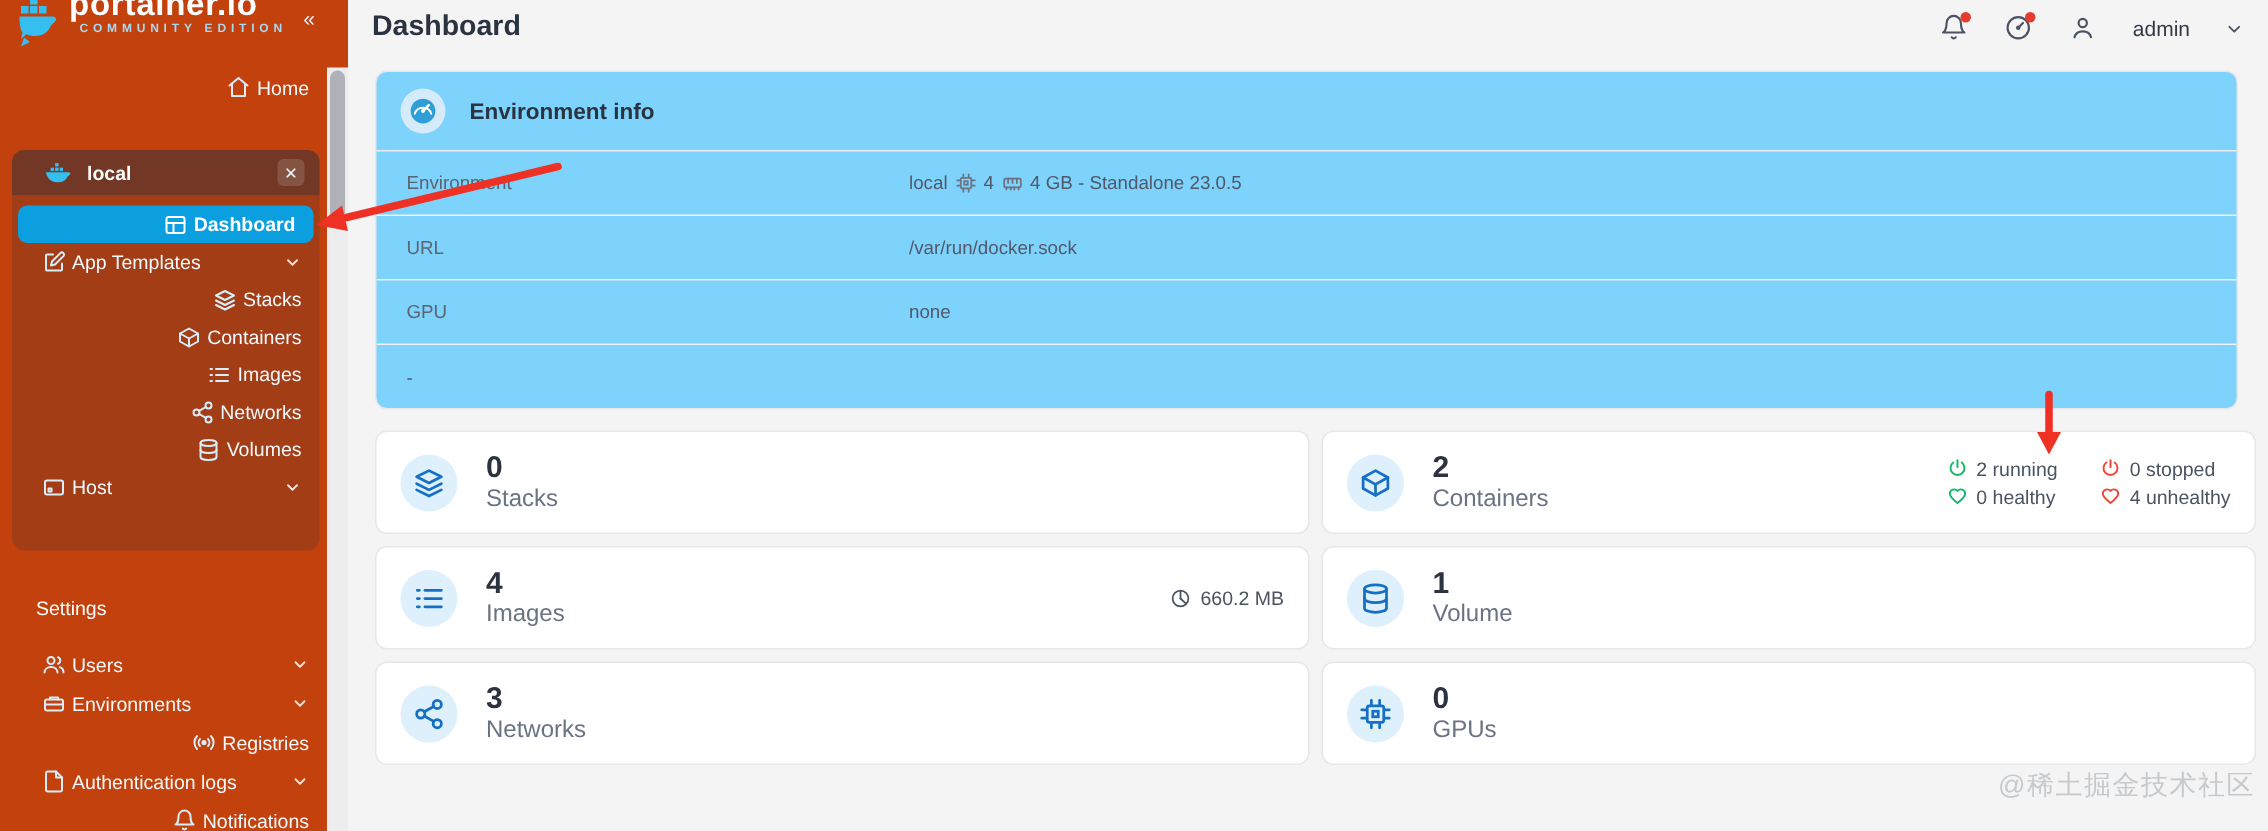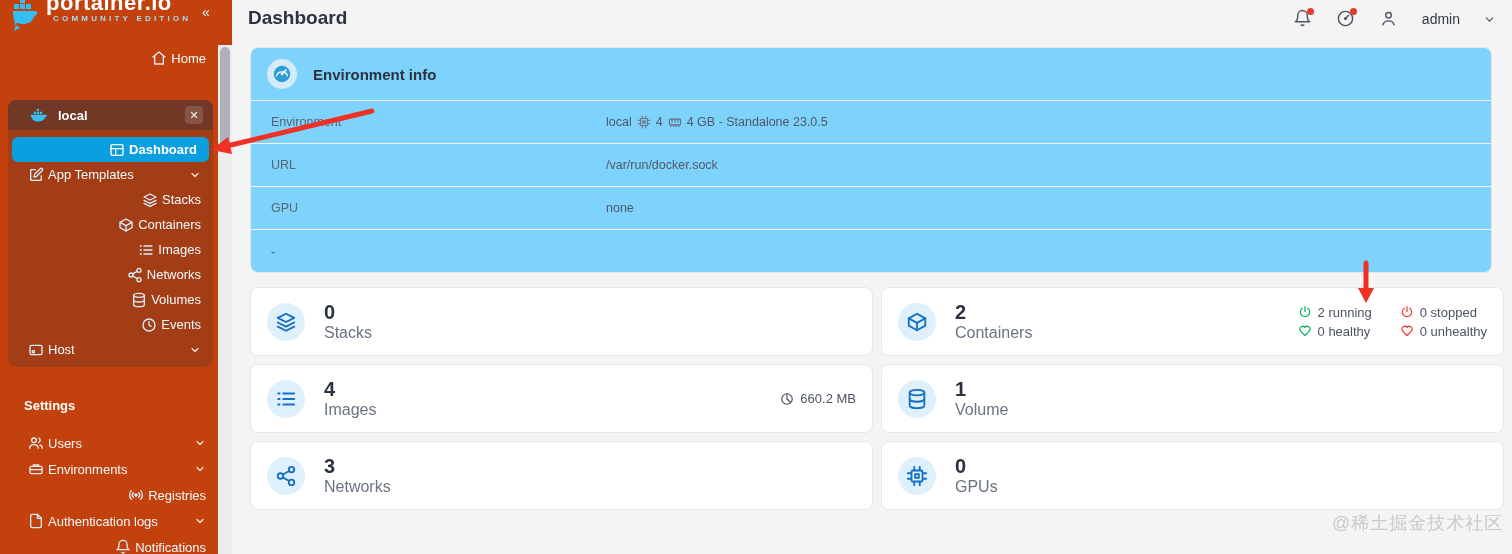--- a/index.html
+++ b/index.html
@@ -41,21 +41,21 @@
   #env-header .env-name { font-size:13px; font-weight:bold; color:#fff; }
   .env-close { margin-left:auto; width:18px; height:18px; border-radius:4px;
     background:rgba(255,255,255,.14); display:flex; align-items:center; justify-content:center;
     font-size:11px; color:#eaf5fc; cursor:pointer; }
   #env-menu { padding-top:7px; }
   #env-menu .nav-item { height:25px; padding-left:20px; }
   .nav-item.selected { background:#0b9fe0; border-radius:6px; margin:0 4px;
     padding-left:16px; color:#fff; font-weight:bold; }
   .nav-item.selected .nicon { color:#fff; }
 
-  #settings-header { position:absolute; left:24px; top:398px; font-size:13px; font-weight:bold; color:#fff; }
+  #settings-header { position:absolute; left:24px; top:398px; font-size:13px; font-weight:normal; color:#fff; }
   #settings-menu { position:absolute; left:0; top:430px; width:218px; }
   #settings-menu .nav-item { height:26px; padding-left:28px; }
 
   
   #main-header { position:absolute; left:232px; top:0; right:0; height:38px; background:#f4f4f5; }
   #page-title { position:absolute; left:16px; top:7px; font-size:19px; font-weight:600; color:#2b3240; }
   #header-right { position:absolute; right:16px; top:0; height:38px; display:flex; align-items:center; gap:23px; color:#4a5361; }
   .hicon { position:relative; width:20px; height:20px; cursor:pointer; color:#4a5361; }
   .red-dot { position:absolute; right:-1px; top:-1px; width:7px; height:7px; background:#e53c2e; border-radius:50%; }
   #user-name { font-size:14px; color:#333a45; cursor:pointer; }
@@ -226,29 +226,20 @@
             <ellipse cx="12" cy="5" rx="8" ry="3"></ellipse>
               <path d="M4 5v14c0 1.7 3.6 3 8 3s8-1.3 8-3V5"></path>
               <path d="M4 12c0 1.7 3.6 3 8 3s8-1.3 8-3"></path>
           </svg>
         </span>
         <span>Volumes</span>
       </div>
       <div class="nav-item">
         <span class="nicon">
           <svg width="16" height="16" viewBox="0 0 24 24" fill="none" stroke="currentColor" stroke-width="2" stroke-linecap="round" stroke-linejoin="round">
-            <circle cx="12" cy="12" r="9"></circle>
-              <path d="M12 7v5l3 2"></path>
-          </svg>
-        </span>
-        <span>Events</span>
-      </div>
-      <div class="nav-item">
-        <span class="nicon">
-          <svg width="16" height="16" viewBox="0 0 24 24" fill="none" stroke="currentColor" stroke-width="2" stroke-linecap="round" stroke-linejoin="round">
             <rect x="3" y="5" width="18" height="14" rx="2"></rect>
               <rect x="6.5" y="13" width="3" height="3"></rect>
           </svg>
         </span>
         <span>Host</span>
         <span class="chev">
           <svg width="12" height="12" viewBox="0 0 24 24" fill="none" stroke="currentColor" stroke-width="2.5" stroke-linecap="round" stroke-linejoin="round">
               <path d="M6 9l6 6 6-6"></path>
             </svg>
         </span>
@@ -459,21 +450,21 @@
           </svg>
       </span>
       <span>0 healthy</span>
     </span>
     <span class="status-item">
       <span class="status-red">
         <svg width="14" height="14" viewBox="0 0 24 24" fill="none" stroke="currentColor" stroke-width="2.2" stroke-linecap="round" stroke-linejoin="round">
             <path d="M20.8 8.6a5 5 0 0 0-8.8-2.9 5 5 0 0 0-8.8 2.9C3.2 12.4 7 15.5 12 19.5c5-4 8.8-7.1 8.8-10.9z"></path>
           </svg>
       </span>
-      <span>0 unhealthy</span>
+      <span>4 unhealthy</span>
     </span>
   </span>
 </div>
 
 <div class="card" id="card-images">
   <span class="card-icon-circle">
     <svg width="22" height="22" viewBox="0 0 24 24" fill="none" stroke="currentColor" stroke-width="2" stroke-linecap="round" stroke-linejoin="round">
       <path d="M9 6h12M9 12h12M9 18h12"></path>
         <path d="M3.5 6h1.5M3.5 12h1.5M3.5 18h1.5"></path>
     </svg>

